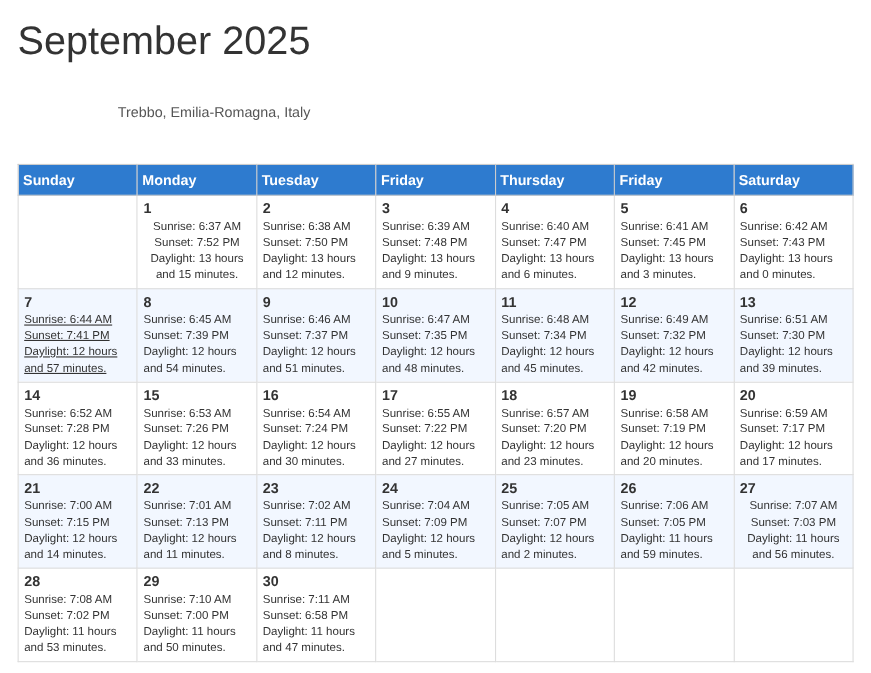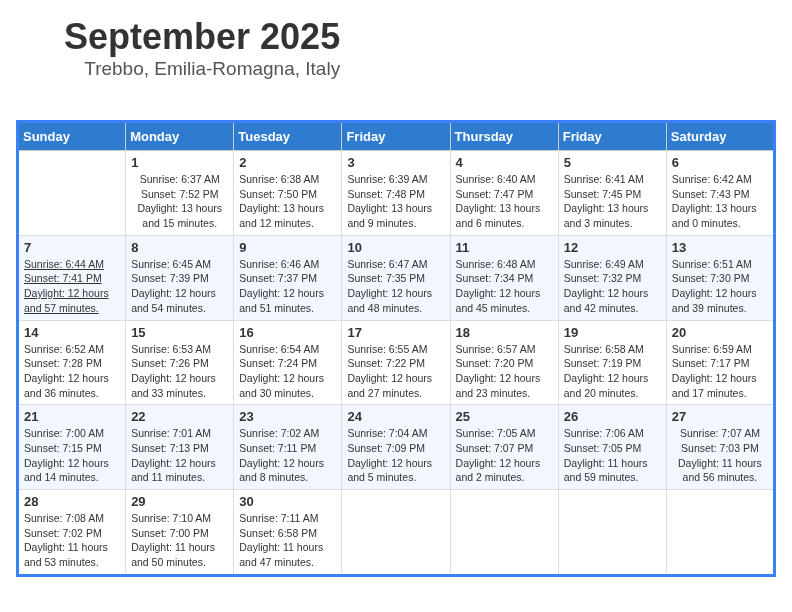--- a/index.html
+++ b/index.html
@@ -23,32 +23,32 @@
     }
     .logo-icon {
       width: 28px;
       height: 20px;
     }
     .title-block {
       text-align: right;
     }
     .month-title {
       font-size: 36px;
-      font-weight: bold;
+      font-weight: normal;
       color: #333;
-      margin-left: 48px;
     }
     .location {
-      font-size: 19px;
+      font-size: 13px;
       color: #555;
+      margin-top: 36px;
     }
     .calendar {
       width: 100%;
       border-collapse: collapse;
-      border: 3px solid #3b82f6;
+      border: 1px solid #3b82f6;
       margin-top: 40px;
     }
     .calendar th {
       background-color: #2e7bcf;
       color: #fff;
       font-size: 13px;
       font-weight: bold;
       padding: 6px 4px;
       text-align: left;
       border: 1px solid #ccc;

